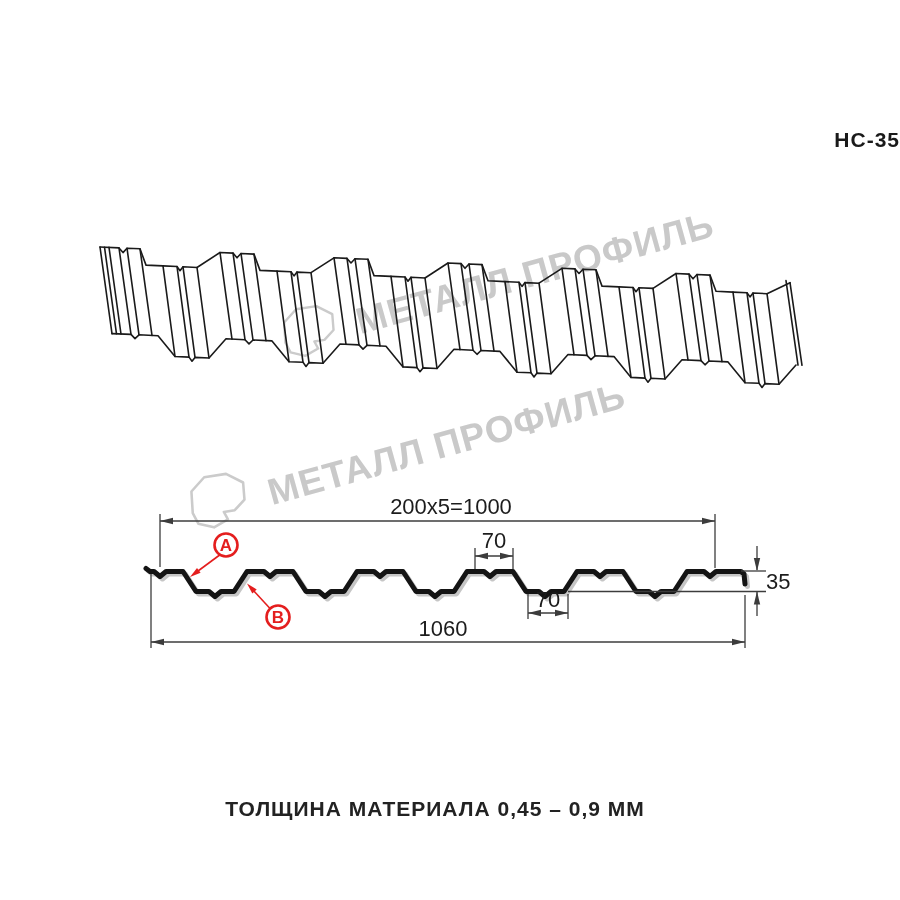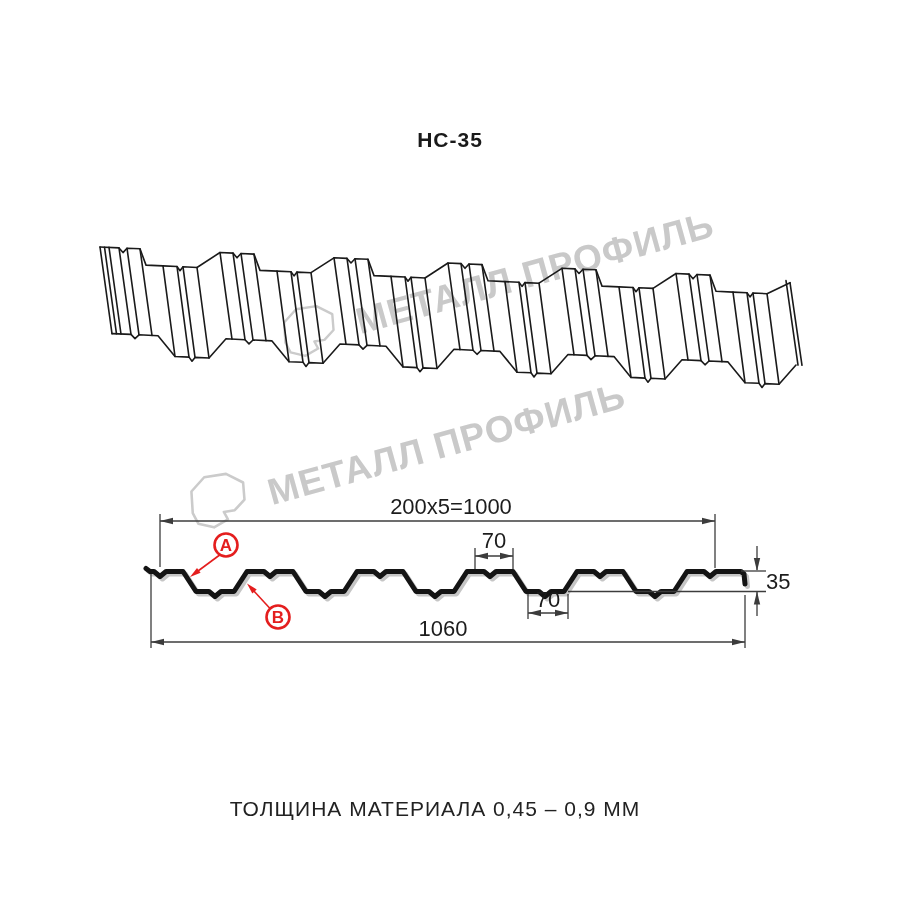--- a/index.html
+++ b/index.html
@@ -1,23 +1,23 @@
 <!DOCTYPE html>
 <html><head>
 <meta charset="utf-8">
 <style>
   html,body{margin:0;padding:0;background:#fff;}
   #stage{position:relative;width:900px;height:900px;background:#ffffff;overflow:hidden;
          font-family:"Liberation Sans", sans-serif;}
   .title{position:absolute;left:0;top:78px;width:900px;text-align:center;
          font-size:39px;font-weight:bold;letter-spacing:2px;color:#0d0d0d;}
-  .subtitle{position:absolute;left:0;top:128px;width:900px;text-align:center;
+  .subtitle{position:absolute;left:0;top:128px;width:900px;text-align:right;
          font-size:21px;font-weight:bold;letter-spacing:1px;color:#1a1a1a;}
   .footnote{position:absolute;left:0;top:797px;width:870px;text-align:center;
-         font-size:21px;font-weight:normal;letter-spacing:1px;color:#222;}
+         font-size:21px;font-weight:bold;letter-spacing:1px;color:#222;}
   .wm{position:absolute;display:flex;align-items:flex-end;gap:10px;pointer-events:none;}
   .wm-text{font-size:37px;font-weight:bold;letter-spacing:1px;white-space:nowrap;}
   #wm-top{left:288px;top:300px;transform:rotate(-15.5deg);transform-origin:40px 90px;}
   #wm-bottom{left:196px;top:468px;transform:rotate(-15.5deg);transform-origin:40px 95px;}
   svg{position:absolute;left:0;top:0;}
   #sheet path, #sheet line{fill:none;stroke:#1a1a1a;stroke-width:1.6;stroke-linejoin:round;stroke-linecap:round;}
   .thin{stroke:#3c3c3c;stroke-width:1.3;fill:none;}
   .arr{fill:#3c3c3c;stroke:none;}
   .dimtxt{font-family:"Liberation Sans",sans-serif;font-size:22px;fill:#1c1c1c;}
   .profile-shadow{fill:none;stroke:#c6c6c6;stroke-width:5;stroke-linejoin:round;stroke-linecap:round;}

